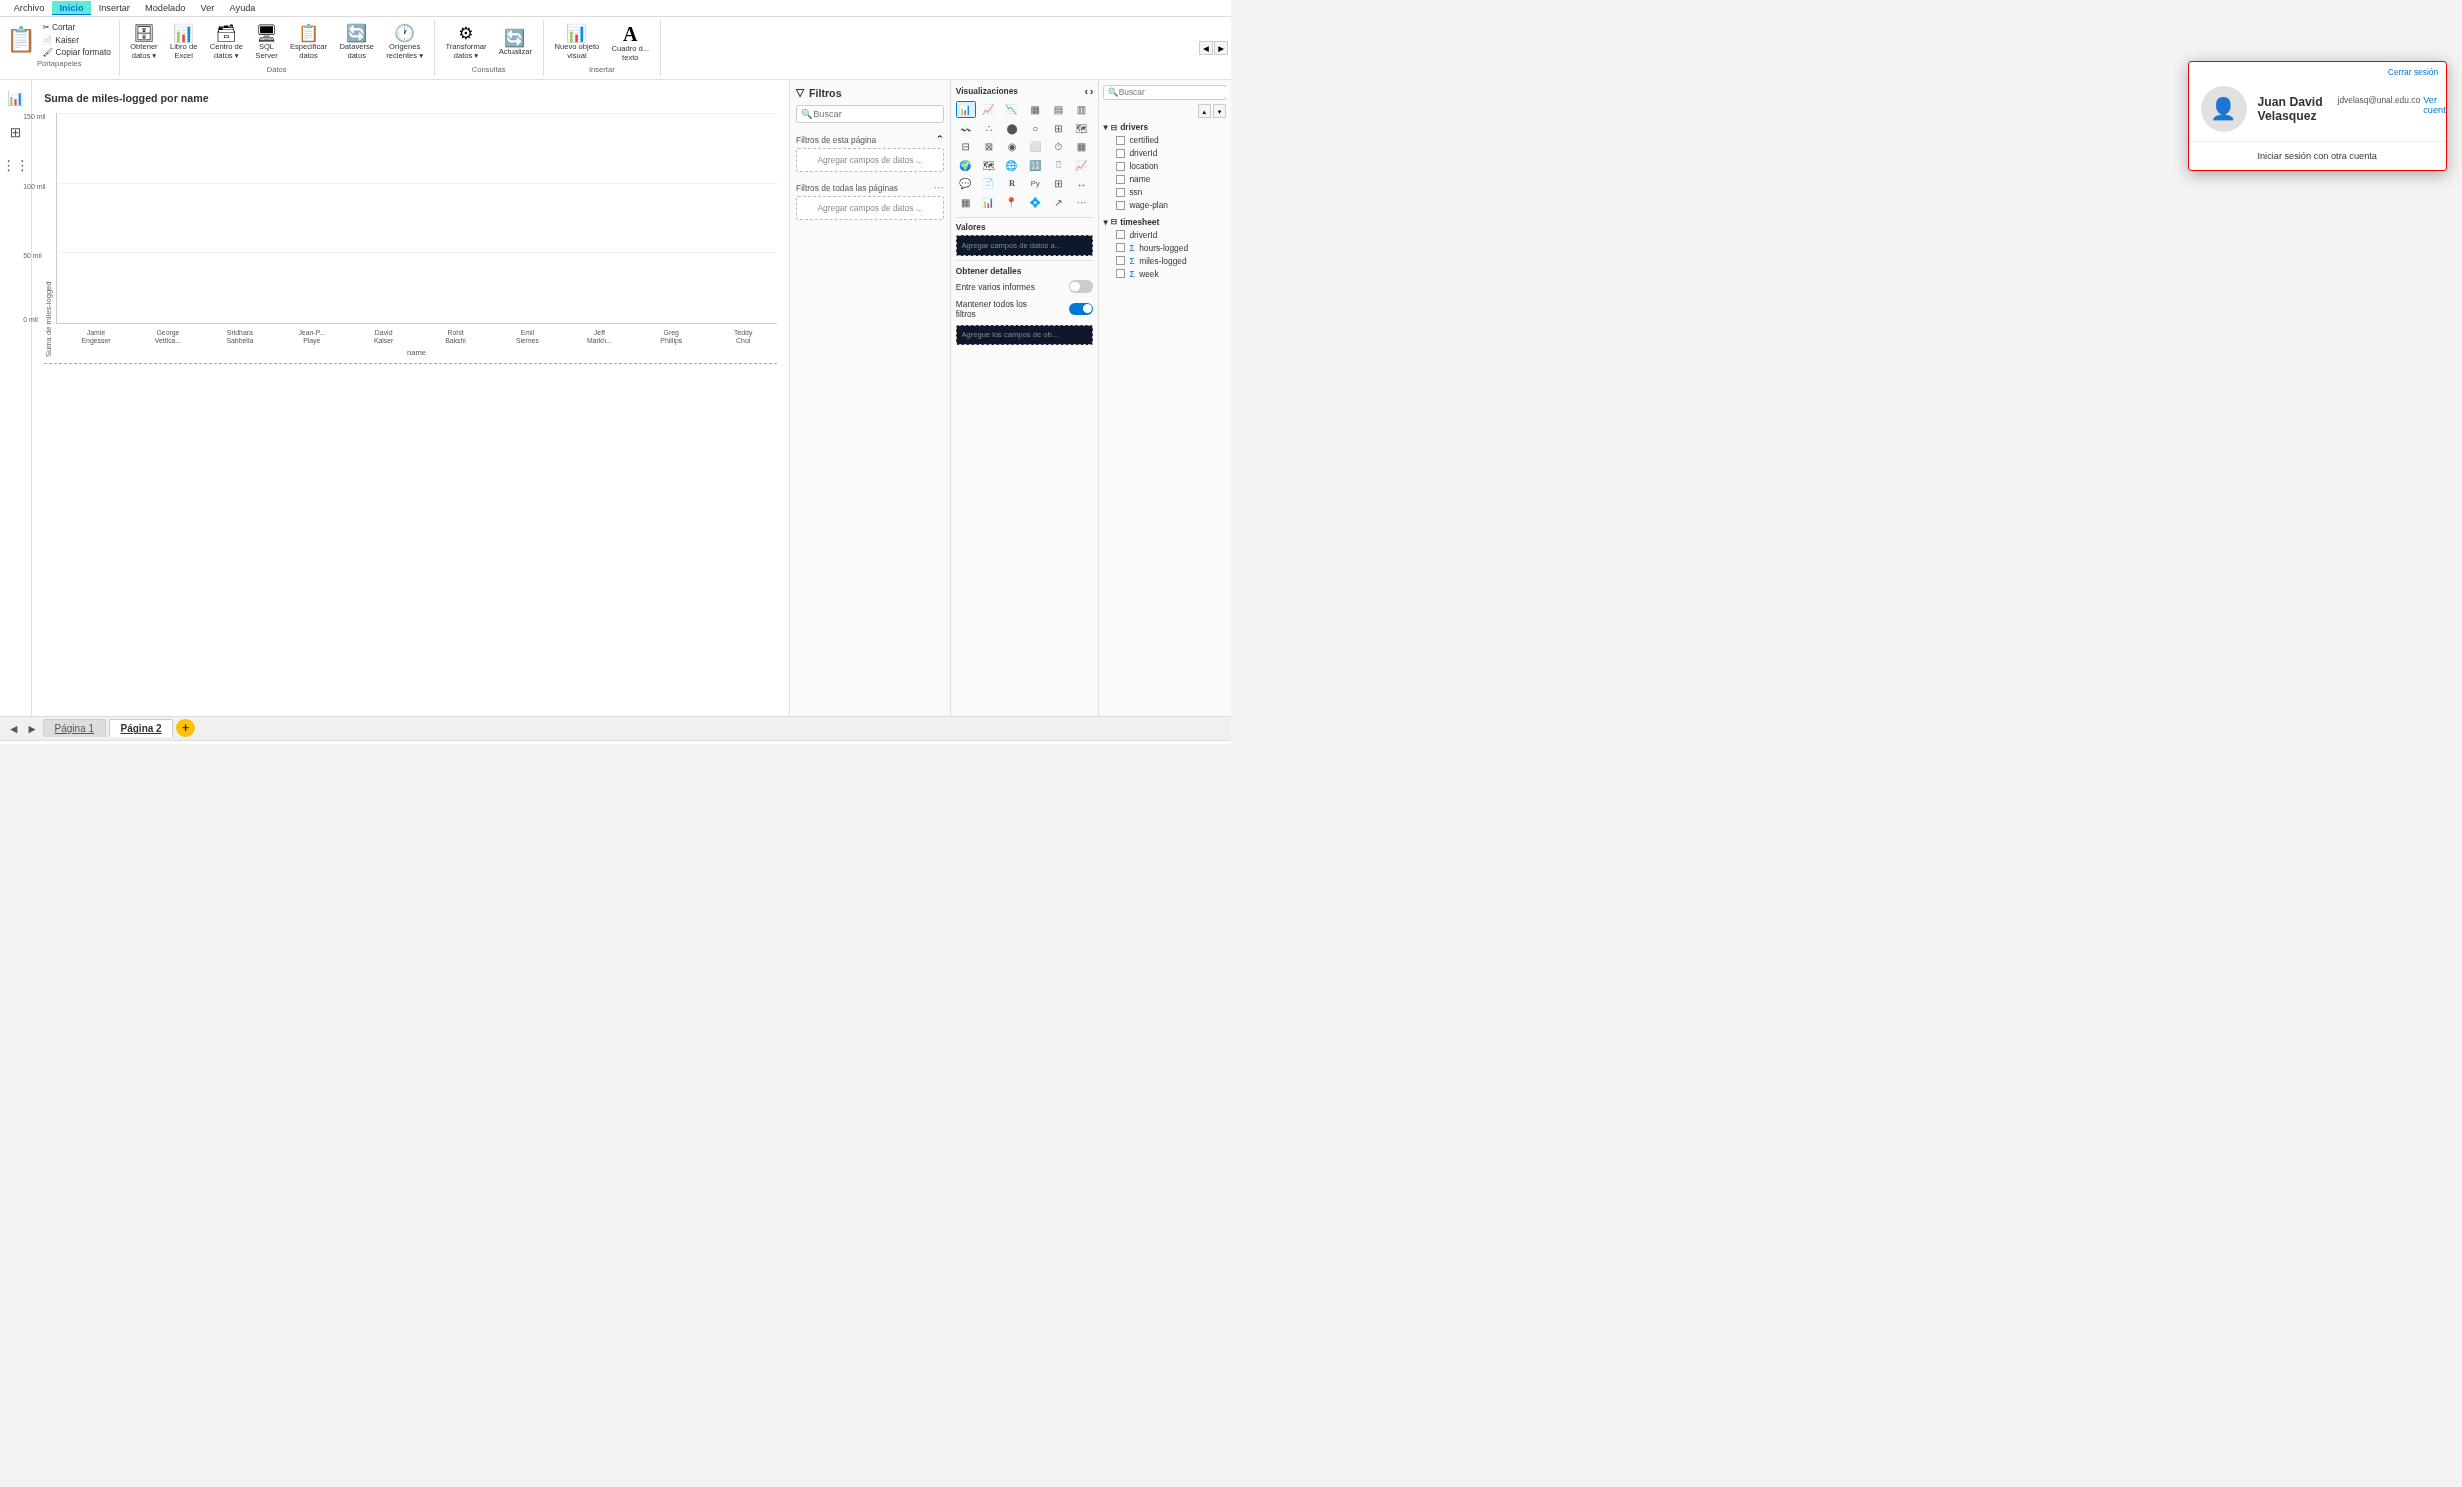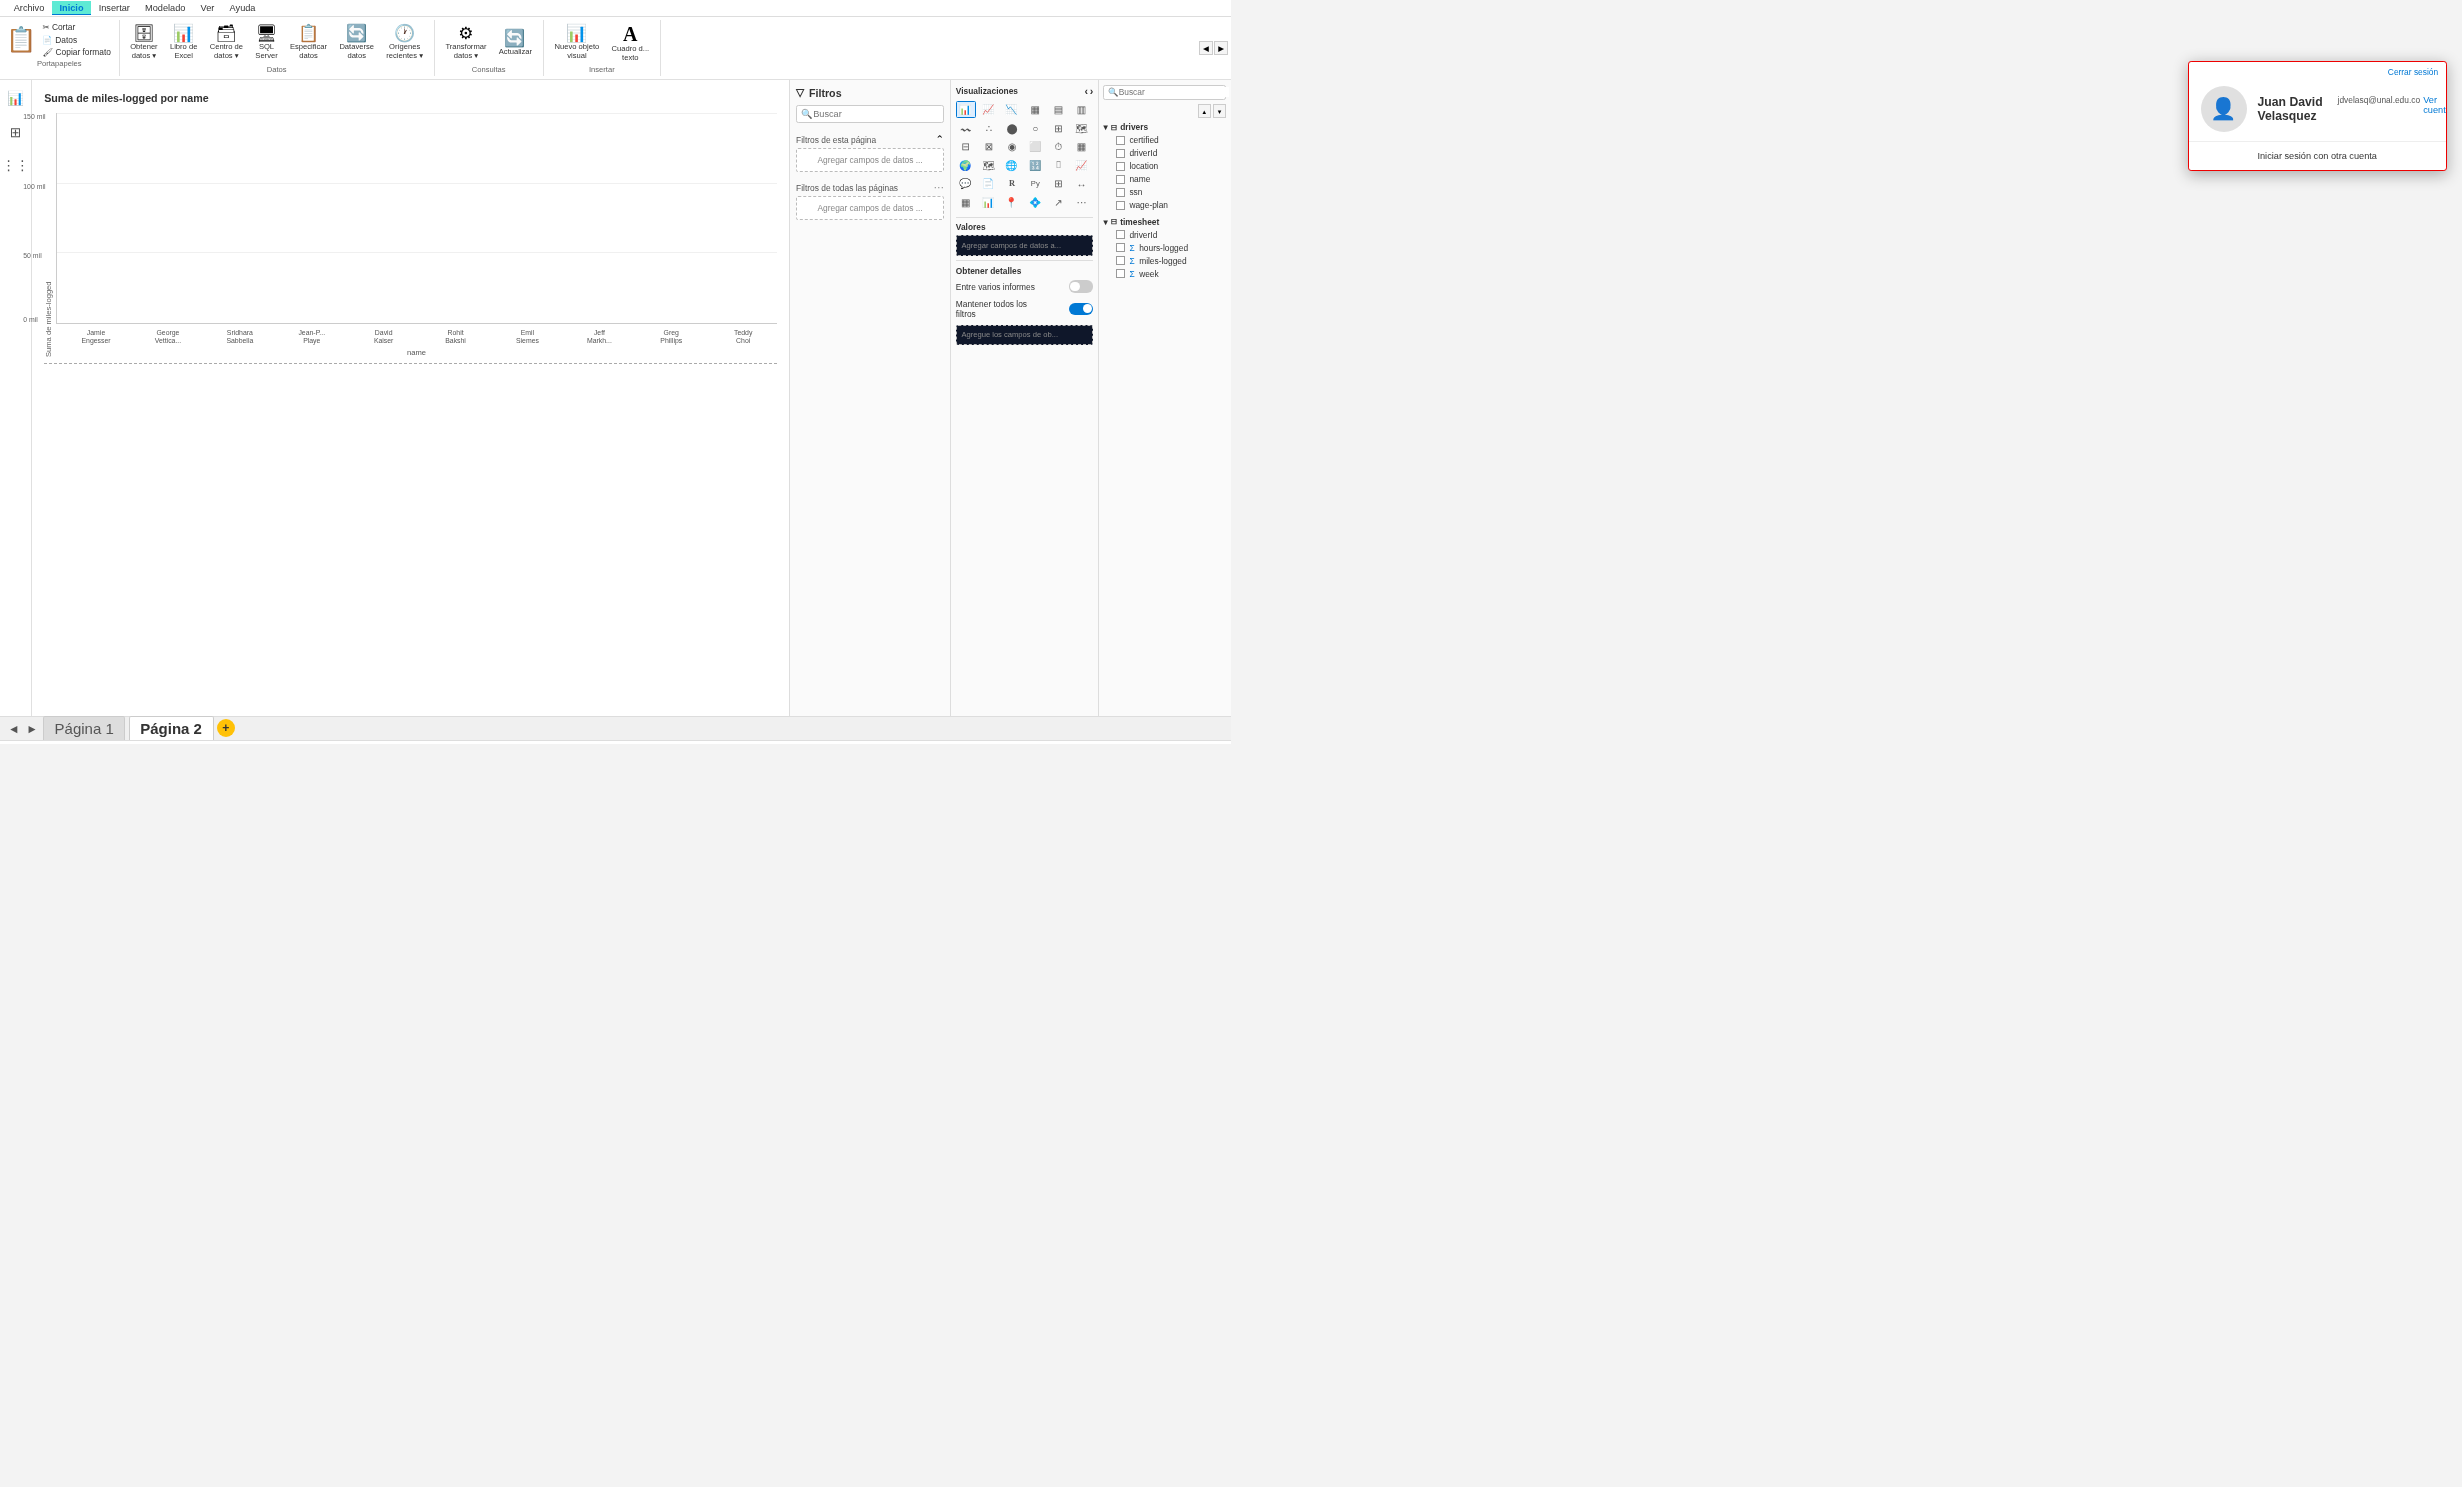--- a/index.html
+++ b/index.html
@@ -408,25 +408,26 @@
       align-items: center;
       justify-content: center;
       cursor: pointer;
       color: #555;
       font-size: 9.2px;
     }
     .page-tab {
       padding: 3.1px 10.7px;
       border-radius: 2.3px 2.3px 0 0;
       cursor: pointer;
-      font-size: 15px;
+      font-size: 10px;
       background: #ddd;
       color: #555;
       border: 0.8px solid #ccc;
       border-bottom: none;
+      text-decoration: underline;
     }
     .page-tab.active {
       background: #fff;
       color: #333;
       font-weight: 600;
       border-color: #ccc;
     }
     .add-page-btn {
       width: 18.3px;
       height: 18.3px;
@@ -564,21 +565,21 @@
   <span class="menu-item">Ayuda</span>
 </div>
 
 <div class="ribbon">
 
   <div class="paste-section">
     <div class="paste-big">
       <div class="paste-icon">📋</div>
       <div class="paste-sub">
         <div class="paste-sub-item">✂ Cortar</div>
-        <div class="paste-sub-item">📄 Datos</div>
+        <div class="paste-sub-item">📄 Kaiser</div>
         <div class="paste-sub-item">🖌 Copiar formato</div>
       </div>
     </div>
     <div class="ribbon-section-label">Portapapeles</div>
   </div>
 
   <div class="ribbon-section">
     <div class="ribbon-section-items">
       <div class="ribbon-btn">
         <span class="icon">🗄</span>

